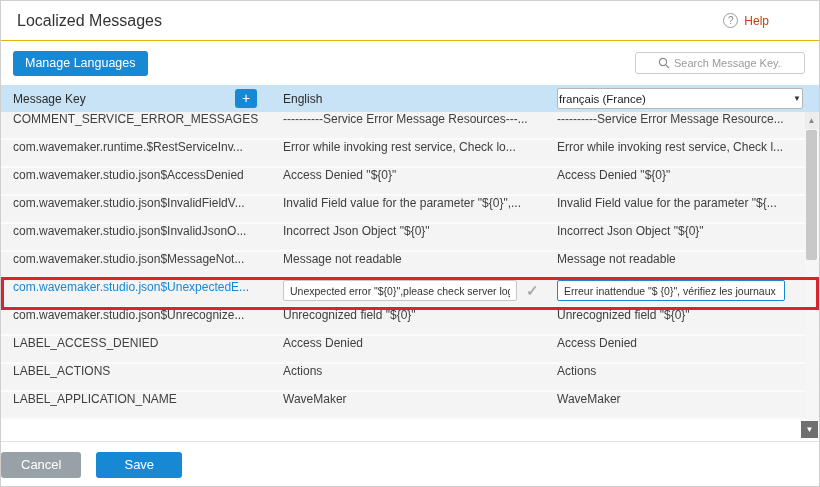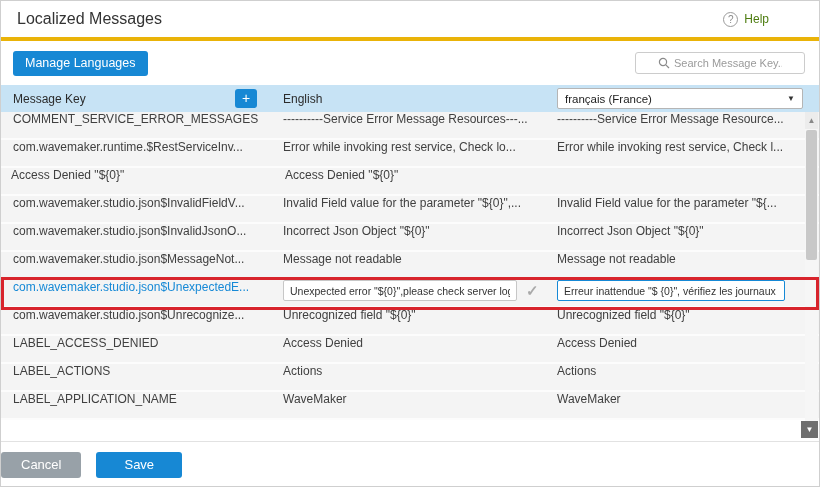--- a/index.html
+++ b/index.html
@@ -14,29 +14,29 @@
     width: 820px; height: 487px;
     background: #fff;
     border: 1px solid #cfcfcf;
     overflow: hidden;
   }
   
   .titlebar {
     height: 40px;
     display: flex; align-items: center; justify-content: space-between;
     padding: 0 16px;
-    border-bottom: 4px solid #eab308;
+    border-bottom: 1px solid #eab308;
   }
   .titlebar h1 { font-size: 16px; font-weight: 400; color: #333; }
   .help { display: flex; align-items: center; gap: 6px; cursor: pointer; margin-right: 34px; }
   .help-q {
     width: 15px; height: 15px; border: 1px solid #9b9b9b; border-radius: 50%;
     font-size: 10px; line-height: 13px; text-align: center; color: #8a8a8a; display: inline-block;
   }
-  .help-label { font-size: 12px; color: #4d7c0f; }
+  .help-label { font-size: 12px; color: #c2410c; }
   
   .toolbar {
     height: 44px;
     display: flex; align-items: center; justify-content: space-between;
     padding: 0 14px 0 12px;
   }
   .btn {
     border: none; border-radius: 3px; cursor: pointer;
     font-family: Liberation Sans, sans-serif;
     font-size: 12.5px; color: #fff;
@@ -72,21 +72,21 @@
     width: 22px; height: 19px;
     background: #1788d4; color: #fff;
     border: none; border-radius: 3px;
     font-size: 14px; line-height: 17px; cursor: pointer;
   }
   .col-fr { display: flex; align-items: center; }
   .lang-select {
     flex: 1; height: 21px; margin-right: 16px;
     background: #fff; border: 1px solid #b5b5b5; border-radius: 2px;
     display: flex; align-items: center; justify-content: space-between;
-    padding: 0 7px; font-size: 11.5px; color: #222; cursor: pointer;
+    padding: 0 1px; font-size: 11.5px; color: #222; cursor: pointer;
   }
   .caret { font-size: 8px; color: #333; }
   .tbody { position: relative; height: 326px; overflow: hidden; }
   .row {
     height: 28px;
     background: #f4f4f4;
     border-bottom: 2px solid #fcfcfc;
     display: flex; align-items: flex-start;
     font-size: 12px; color: #404040;
     cursor: pointer;
@@ -189,20 +189,21 @@
       <div class="cell cell-fr">----------Service Error Message Resource...</div>
     </div>
 
     <div class="row">
       <div class="cell cell-key">com.wavemaker.runtime.$RestServiceInv...</div>
       <div class="cell cell-en">Error while invoking rest service, Check lo...</div>
       <div class="cell cell-fr">Error while invoking rest service, Check l...</div>
     </div>
 
     <div class="row">
+      <div class="cell cell-key">com.wavemaker.studio.json$AccessDenied</div>
       <div class="cell cell-en">Access Denied "${0}"</div>
       <div class="cell cell-fr">Access Denied "${0}"</div>
     </div>
 
     <div class="row">
       <div class="cell cell-key">com.wavemaker.studio.json$InvalidFieldV...</div>
       <div class="cell cell-en">Invalid Field value for the parameter "${0}",...</div>
       <div class="cell cell-fr">Invalid Field value for the parameter "${...</div>
     </div>
 

